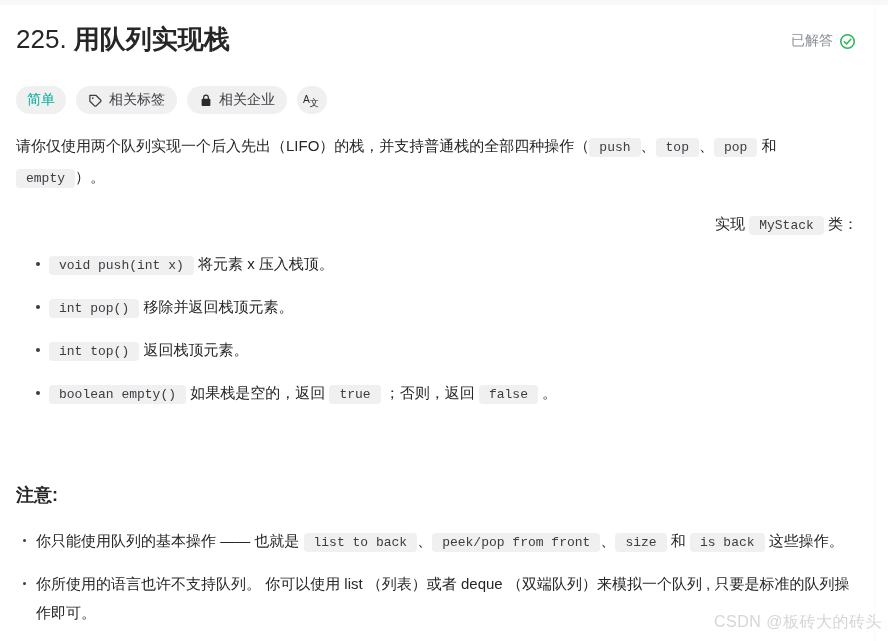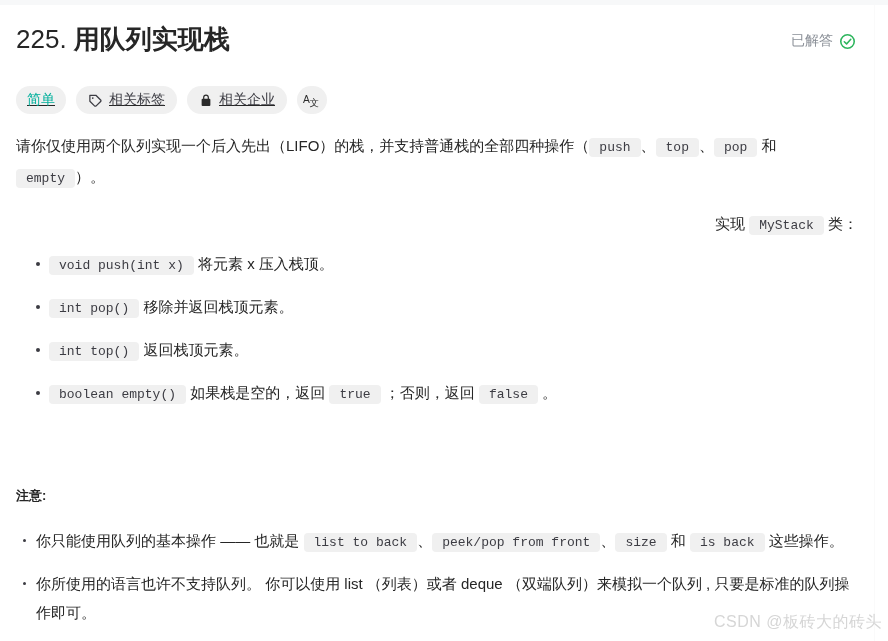--- a/index.html
+++ b/index.html
@@ -74,21 +74,20 @@
     height: 17px;
     display: block;
   }
 
   
   .pill-row {
     display: flex;
     align-items: flex-start;
     gap: 10px;
     margin-top: 20px;
-    text-decoration: underline;
   }
   .pill {
     display: inline-flex;
     align-items: center;
     gap: 6px;
     height: 28px;
     padding: 0 12px;
     border-radius: 16px;
     background: #f0f0f0;
     font-size: 14px;
@@ -147,21 +146,21 @@
     position: absolute;
     left: 20px;
     top: 13px;
     width: 4px;
     height: 4px;
     border-radius: 50%;
     background: #3c3c43;
   }
   .notice-title {
     font-weight: 700;
-    font-size: 13px;
+    font-size: 18px;
     margin-top: 72px;
   }
   ul.notes {
     list-style: none;
     margin: 16px 0 0 0;
     padding: 0;
   }
   ul.notes li {
     position: relative;
     padding-left: 20px;

